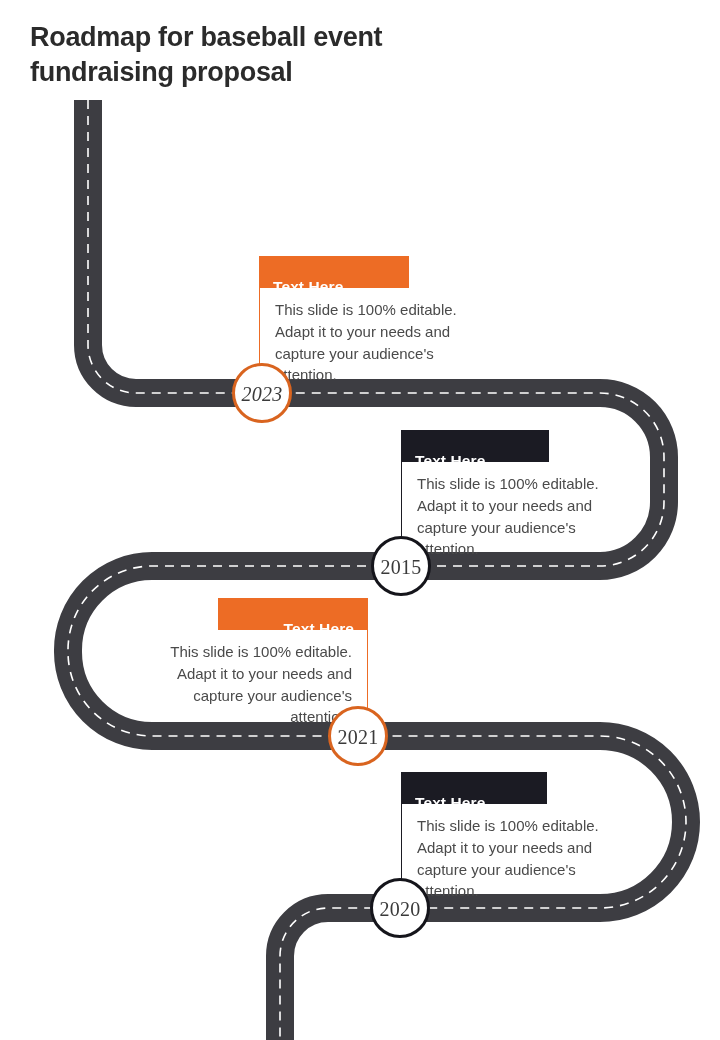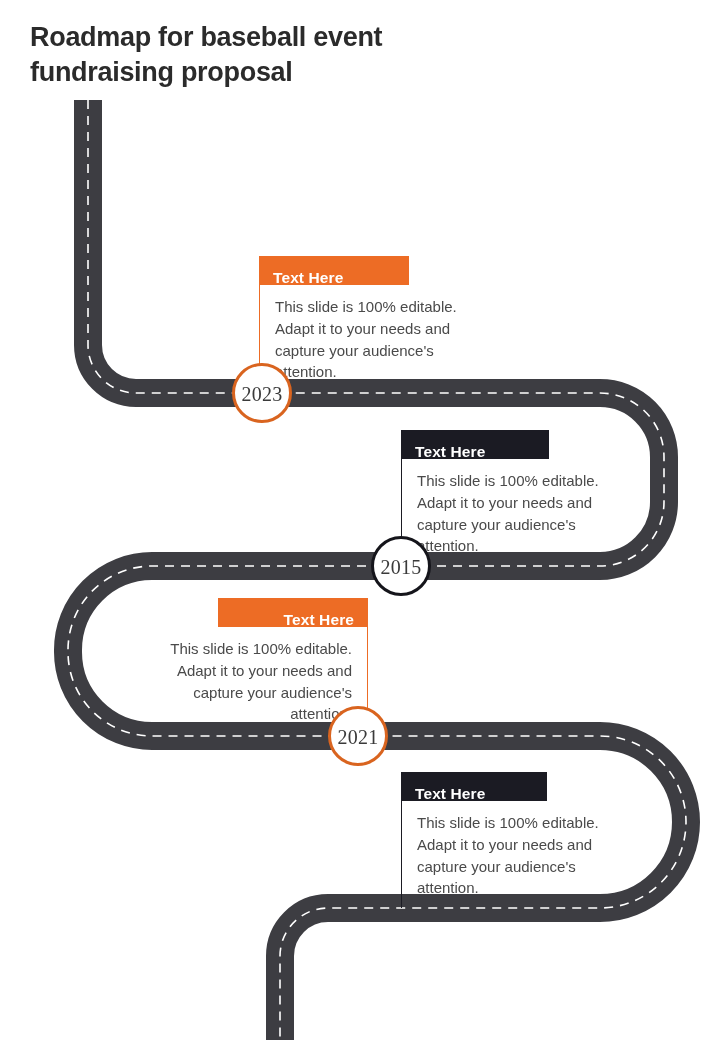--- a/index.html
+++ b/index.html
@@ -50,21 +50,21 @@
   }
   .badge {
     position: relative;
     height: 29px;
     line-height: 29px;
     font-size: 15.5px;
     font-weight: 700;
     color: #ffffff;
     letter-spacing: 0.1px;
     box-sizing: border-box;
-    padding: 7px 14px;
+    padding: 16px 14px;
   }
   .badge.orange { background: #ed6c25; }
   .badge.dark   { background: #1b1b23; }
 
   .body-text {
     font-size: 15px;
     line-height: 1.45;
     color: #4a4a4a;
     margin-top: 11px;
     box-sizing: border-box;
@@ -161,35 +161,36 @@
              L 328 908
              A 48 48 0 0 0 280 956
              L 280 1040" fill="none" stroke="#ffffff" stroke-width="1.6" stroke-dasharray="9 7"></path>
   </svg>
 
   <div class="milestone anchor-left" style="left:259px; top:256px; width:232px;">
     <div class="badge orange" style="width:150px;">Text Here</div>
     <div class="connector orange" style="height:108px;"></div>
     <div class="body-text">This slide is 100% editable. Adapt it to your needs and capture your audience's attention.</div>
   </div>
-  <div class="year-node orange" style="left:232px; top:363px;">2023</div>
+  <div class="year-node orange" style="left:232px; top:363px;font-style:italic;">2023</div>
 
   <div class="milestone anchor-left" style="left:401px; top:430px; width:232px;">
     <div class="badge dark" style="width:148px;">Text Here</div>
     <div class="connector dark" style="height:107px;"></div>
     <div class="body-text">This slide is 100% editable. Adapt it to your needs and capture your audience's attention.</div>
   </div>
   <div class="year-node dark" style="left:371px; top:536px;">2015</div>
 
   <div class="milestone anchor-right" style="left:136px; top:598px; width:232px;">
     <div class="badge orange" style="width:150px; margin-left:auto;">Text Here</div>
     <div class="connector orange" style="height:108px;"></div>
     <div class="body-text">This slide is 100% editable. Adapt it to your needs and capture your audience's attention.</div>
   </div>
   <div class="year-node orange" style="left:328px; top:706px;">2021</div>
 
   <div class="milestone anchor-left" style="left:401px; top:772px; width:232px;">
     <div class="badge dark" style="width:146px;">Text Here</div>
     <div class="connector dark" style="height:107px;"></div>
     <div class="body-text">This slide is 100% editable. Adapt it to your needs and capture your audience's attention.</div>
   </div>
+  <div class="year-node dark" style="left:370px; top:878px;">2020</div>
 
 </div>
 
 </body></html>

